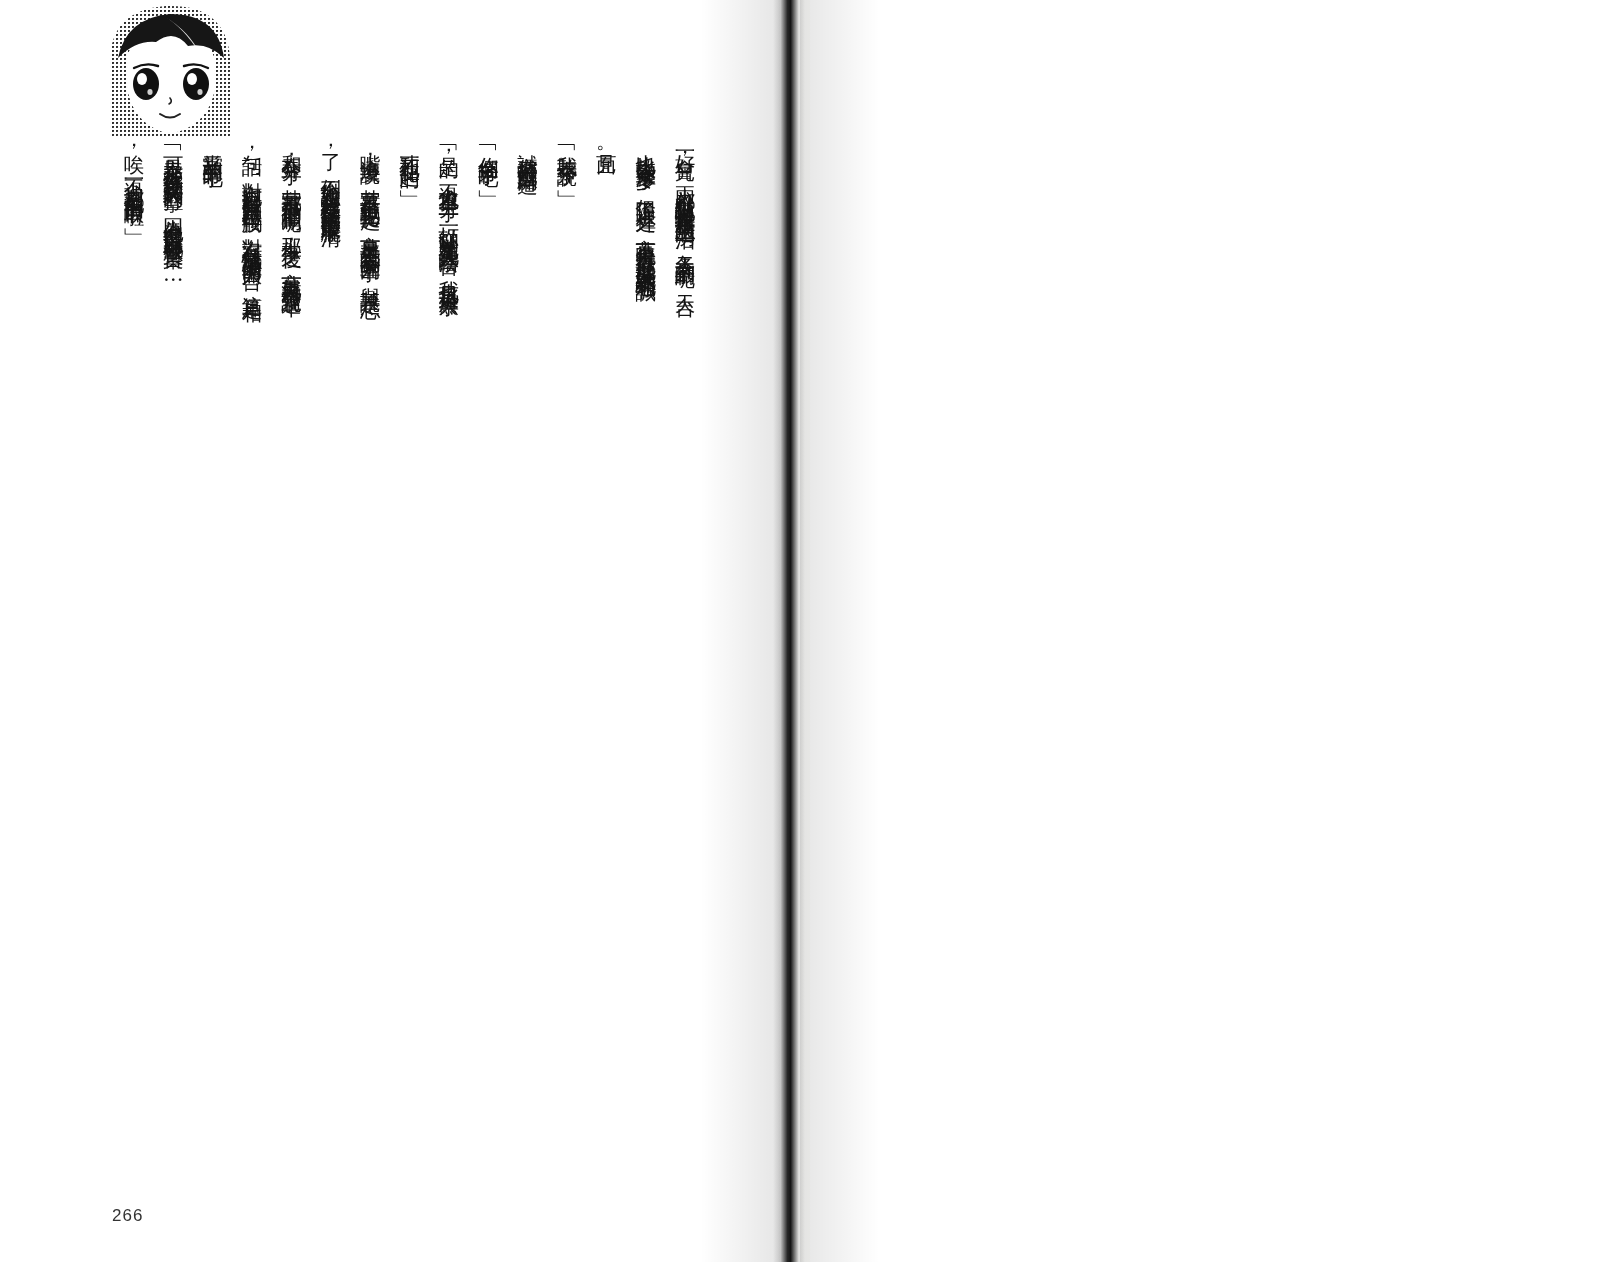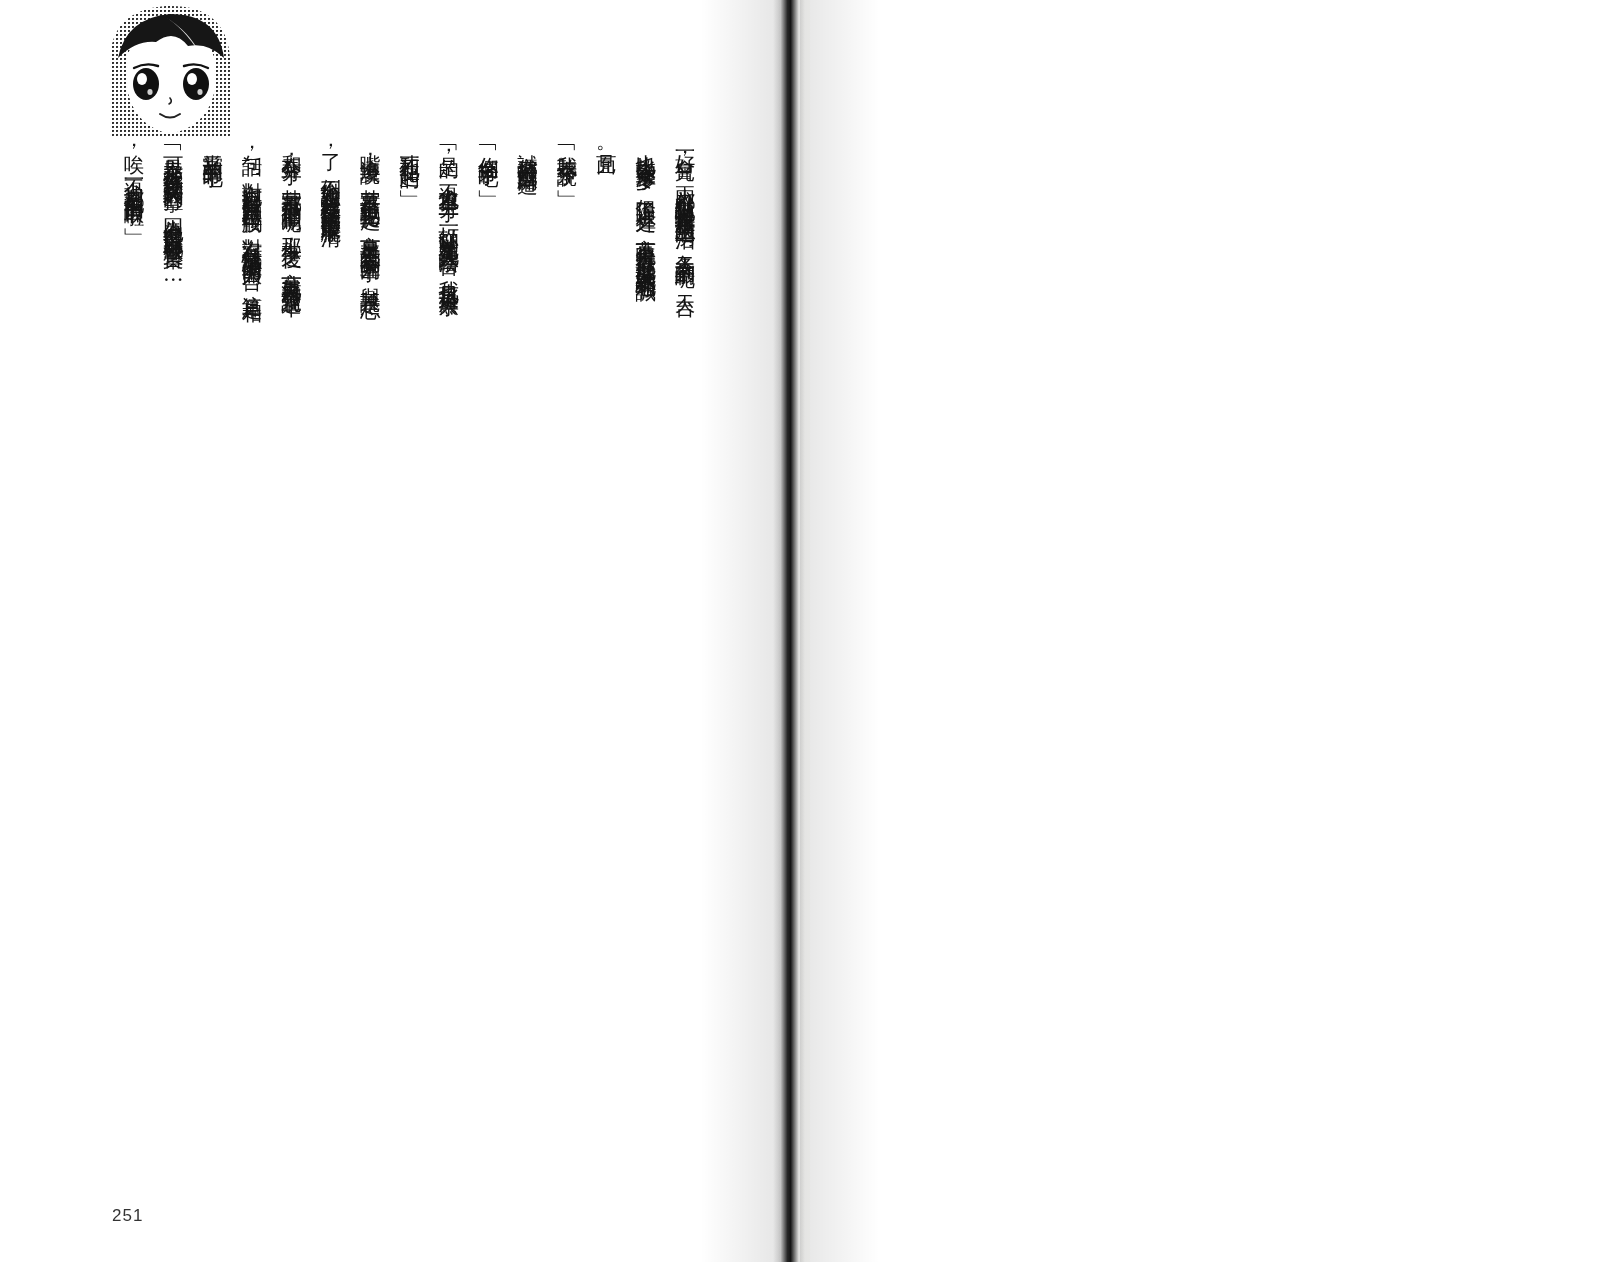--- a/index.html
+++ b/index.html
@@ -161,21 +161,21 @@
       <span class="line">才和他在一起的。」</span>
       <span class="line">嘴上這麼說，其實要不是誠主動提起，言葉早就忘了有關泰介的事。與其說是忘</span>
       <span class="line">了，倒不如說聽起來已經像是幾年的往事般朦朧不清。</span>
       <span class="line">和泰介分手，其實都還不滿一個星期呢。那件事之後，言葉就沒再和泰介說過半</span>
       <span class="line">句話，對方也同樣沒有主動跟自己接觸。對沒有任何感情基礎的兩人而言，這算是相</span>
       <span class="line">當平和的分手吧。</span>
       <span class="line">「可是泰介那傢伙好像受到滿大的打擊，因為他從很久以前就很欣賞言葉……</span>
       <span class="line">唉，不過一切都是他咎由自取啦。」</span>
     </div>
 
-    <div class="page-number left">251</div>
+    <div class="page-number left">266</div>
   </div>
 
   <div class="page right">
 
     
 
     
 
     
   </div>

